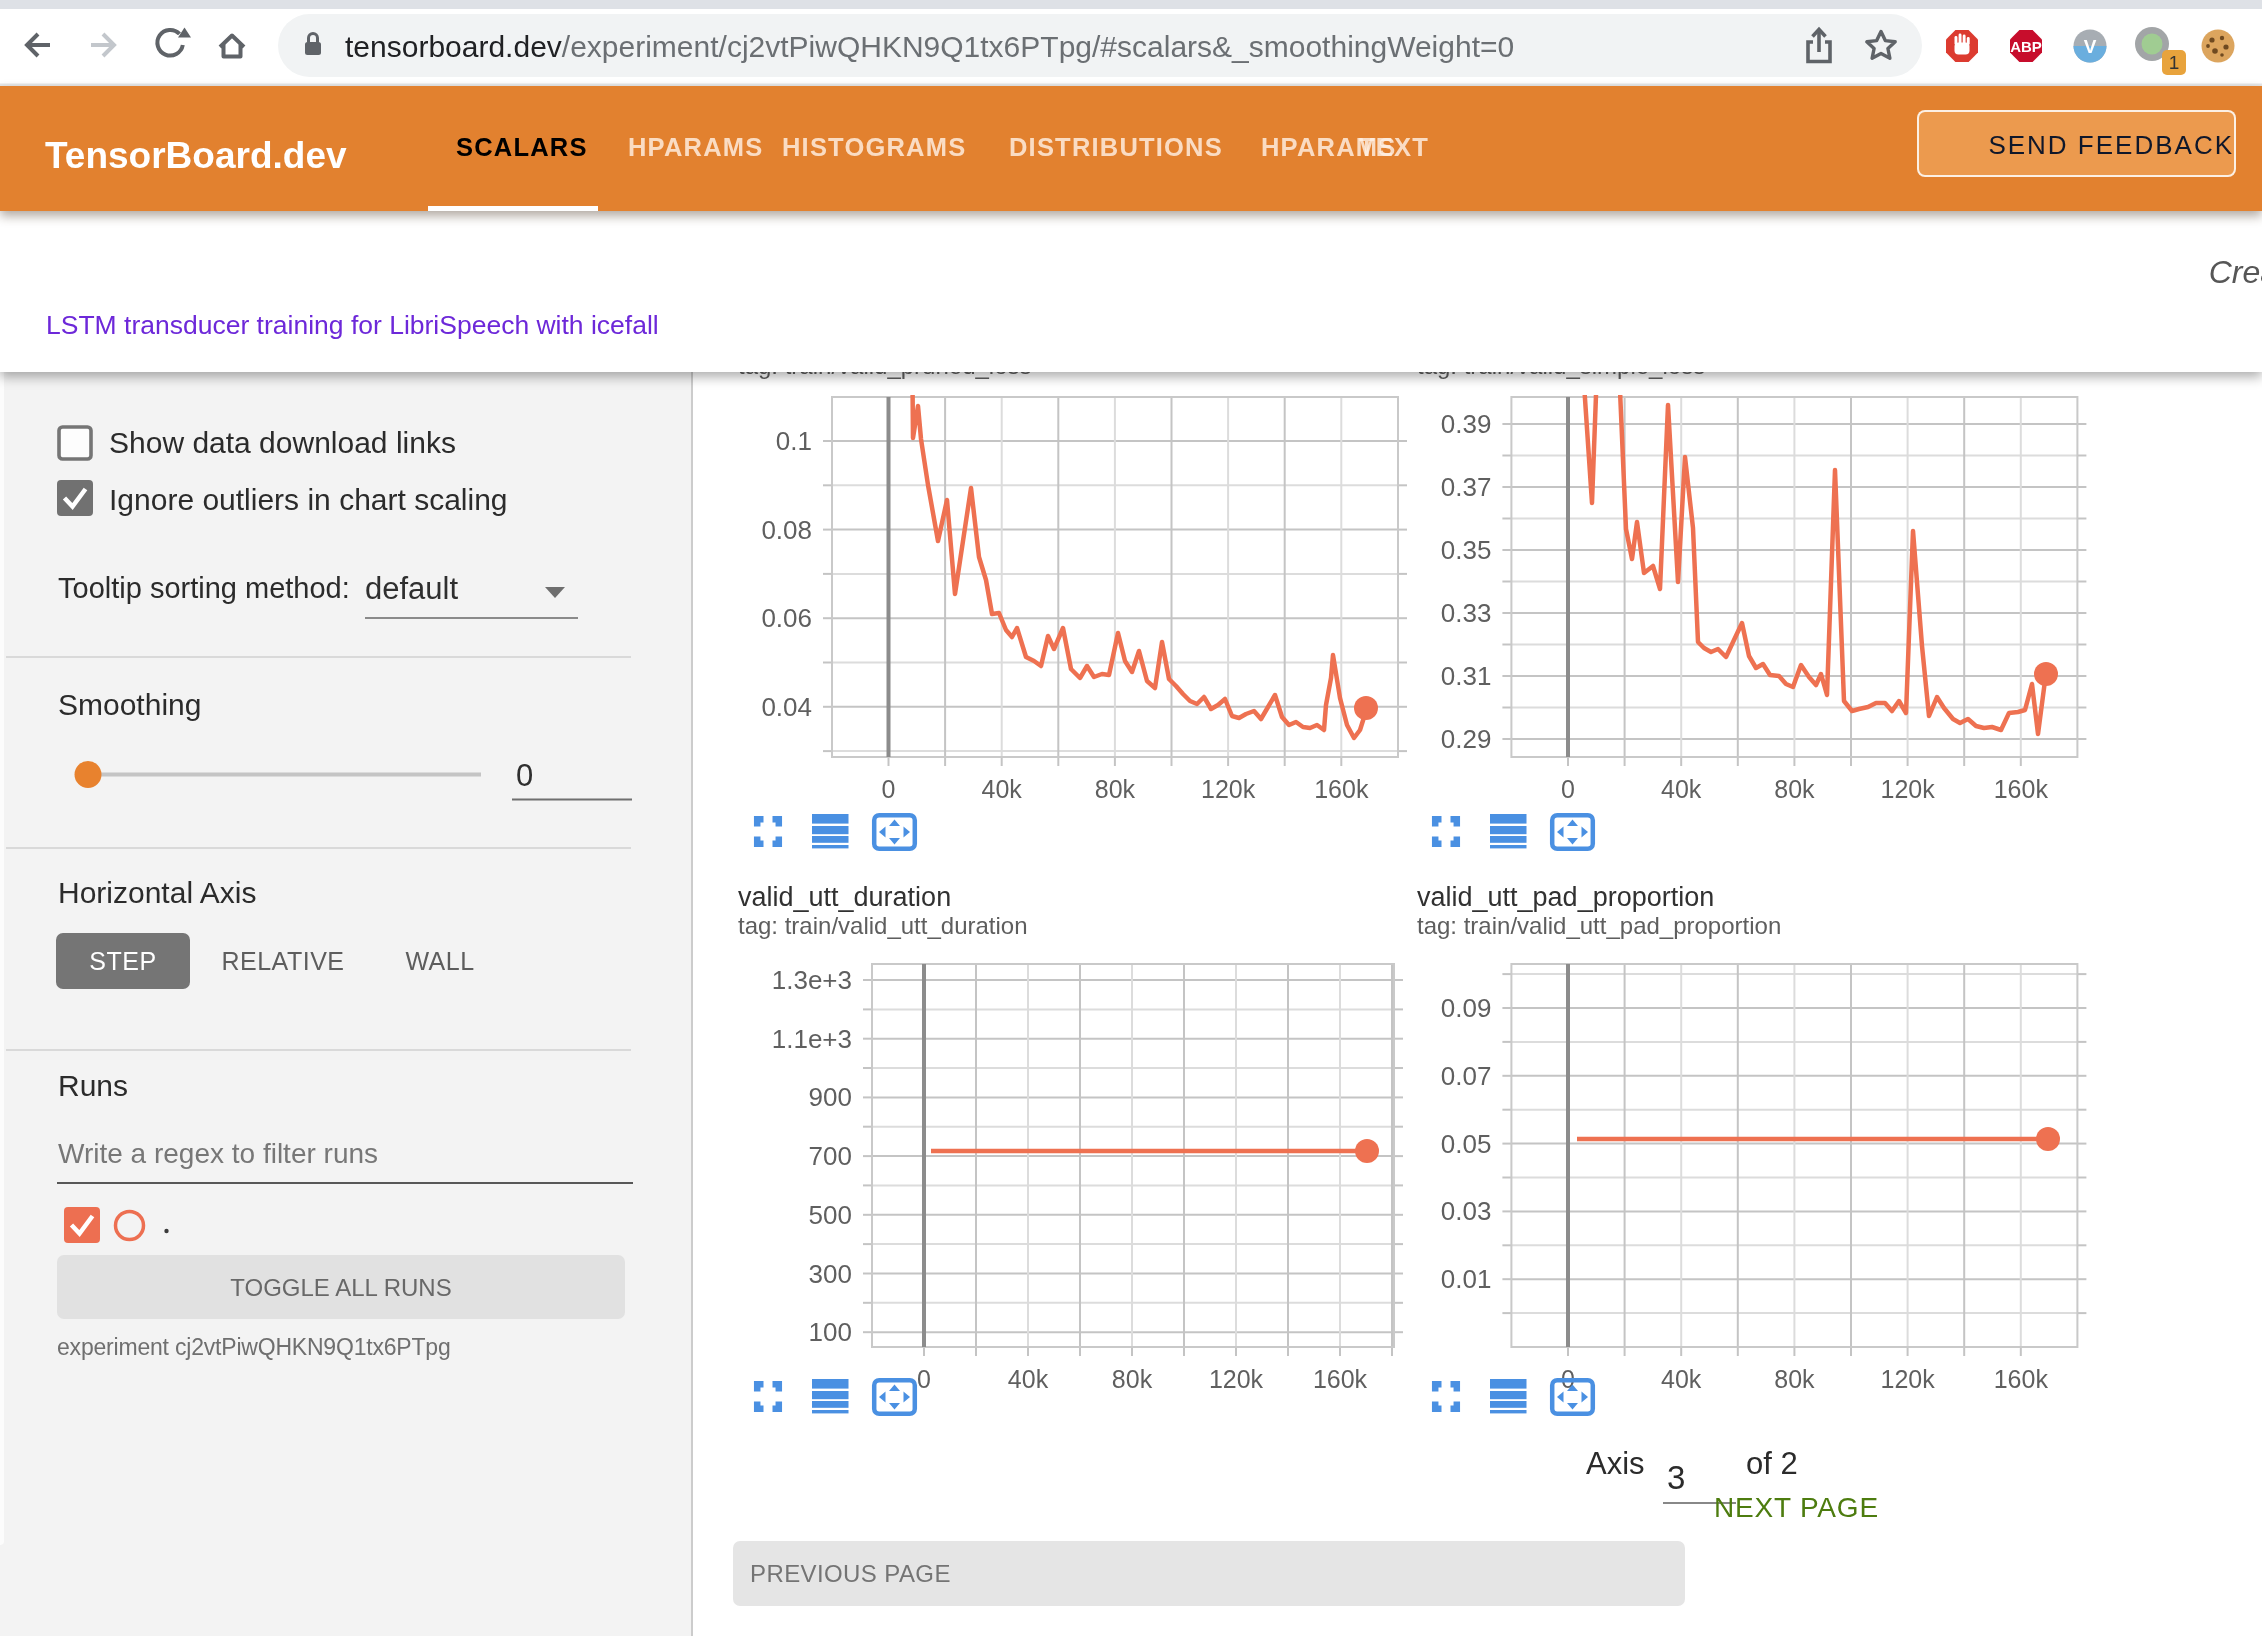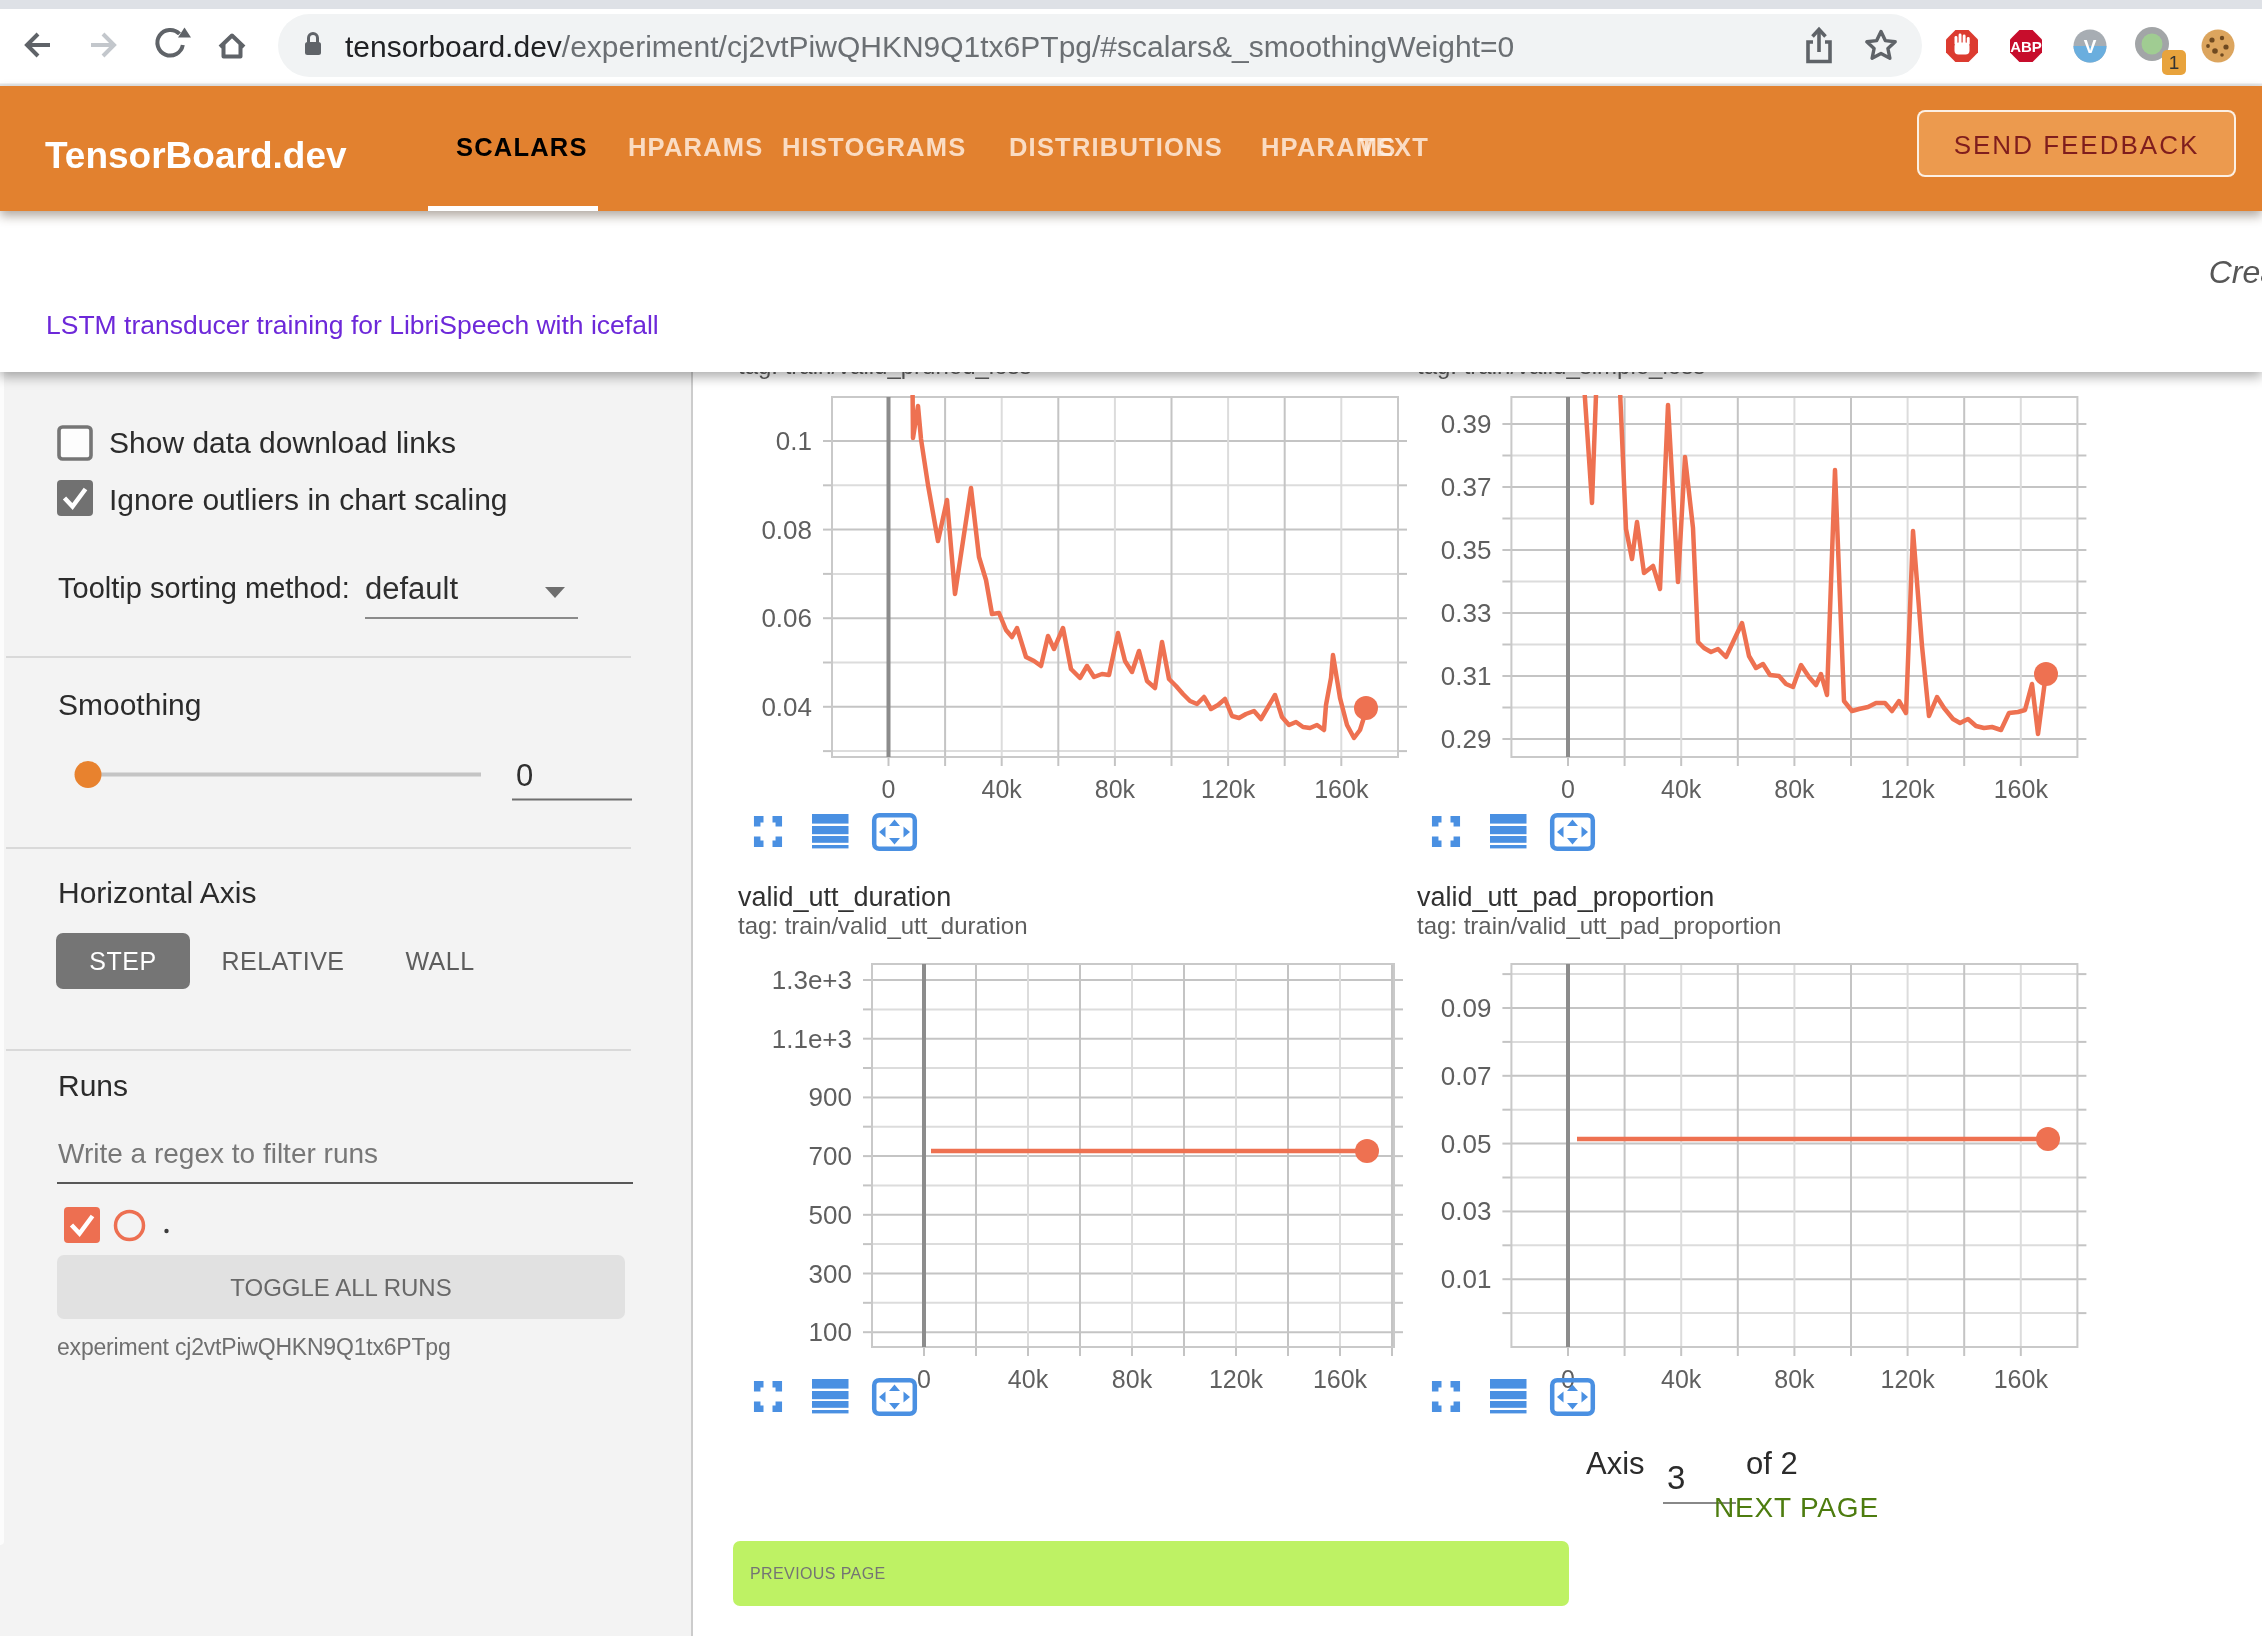--- a/index.html
+++ b/index.html
@@ -5,34 +5,34 @@
 html,body { width:2262px; height:1636px; overflow:hidden; background:#fff;
   font-family:"Liberation Sans", sans-serif; }
 .abs { position:absolute; }
 #appbar { position:absolute; left:0; top:86px; width:2262px; height:125px;
   background:#e2812f; z-index:40; box-shadow:0 5px 10px rgba(60,40,20,.4); }
 #logo { position:absolute; left:45px; top:49px; font-size:37px; font-weight:bold; color:#fff; }
 .nav { position:absolute; top:47px; font-size:25.5px; font-weight:bold; letter-spacing:1.2px; color:rgba(255,240,228,.82); }
 #scalunder { position:absolute; left:428px; top:120px; width:170px; height:5px; background:#fff; }
 #feedback { position:absolute; left:1917px; top:24px; width:319px; height:67px;
   border:2.5px solid rgba(255,255,255,.85); border-radius:8px; background:#ec9a4e;
-  color:#7f1d1d; font-size:26px; font-weight:500; letter-spacing:2px; text-align:center; line-height:67px; }
+  color:#0f172a; font-size:26px; font-weight:500; letter-spacing:2px; text-align:right; line-height:67px; }
 #subheader { position:absolute; left:0; top:211px; width:2262px; height:161px;
   background:#fff; z-index:30; box-shadow:0 5px 11px rgba(0,0,0,.32); }
 #crea { position:absolute; right:-16px; top:43px; font-size:32px; font-style:italic; color:#565656; }
 #lstm { position:absolute; left:46px; top:99px; font-size:26.5px; color:#6d28d9; }
 #sidebar { position:absolute; left:0; top:372px; width:693px; height:1264px;
   background:#f3f3f3; border-right:2px solid #cccccc; z-index:10; }
 #sidebar:before { content:""; position:absolute; left:0; top:0; width:4px; height:1173px;
   background:#fcfcfc; border-radius:0 0 8px 0; }
 #pagerow { position:absolute; left:1586px; top:1446px; z-index:6; font-size:31px; color:#2b2b2b; }
 #pgnum { position:absolute; left:1667px; top:1459px; z-index:6; font-size:33px; color:#2b2b2b; }
 #pgline { position:absolute; left:1663px; top:1502px; width:73px; height:2px; background:#888; z-index:6; }
-#prevbtn { position:absolute; left:733px; top:1541px; width:836px; height:65px; background:#bef264;
-  border-radius:7px; z-index:6; font-size:16px; color:#747474; letter-spacing:0.4px; line-height:65px; padding-left:17px; }
+#prevbtn { position:absolute; left:733px; top:1541px; width:952px; height:65px; background:#e5e5e5;
+  border-radius:7px; z-index:6; font-size:24px; color:#747474; letter-spacing:0.4px; line-height:65px; padding-left:17px; }
 #nextbtn { position:absolute; left:1714px; top:1475px; height:65px; z-index:6; font-size:28px;
   color:#4d7c0f; letter-spacing:0.8px; line-height:65px; }
 </style></head>
 <body>
 <svg style="position:absolute;left:0;top:0" width="2262" height="86" viewBox="0 0 2262 86" font-family="Liberation Sans, sans-serif">
 <rect x="0" y="0" width="2262" height="9" fill="#dee1e6"></rect>
 <rect x="0" y="9" width="2262" height="75" fill="#ffffff"></rect>
 <rect x="0" y="83.5" width="2262" height="2.5" fill="#e6e8ea"></rect>
 <rect x="278" y="14" width="1644" height="63" rx="31.5" fill="#f1f3f4"></rect>
 

